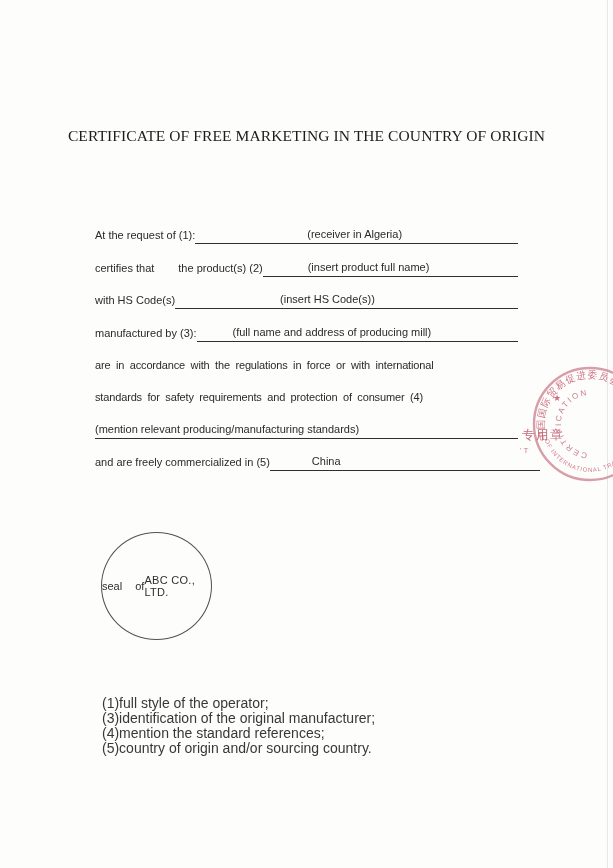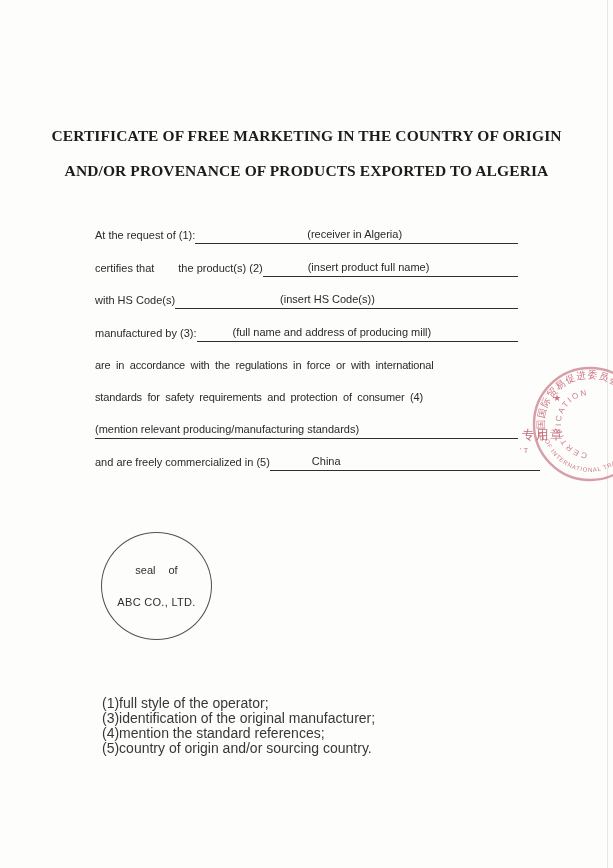--- a/index.html
+++ b/index.html
@@ -13,21 +13,21 @@
   }
   .scan-edge{
     position:absolute;top:0;right:5px;width:1px;height:100%;
     background:#e7e7e7;
   }
   
   .title{
     position:absolute;top:118px;left:0;right:0;
     text-align:center;
     font-family:"Liberation Serif", serif;
-    font-weight:bold;
+    font-weight:normal;
     font-size:15.5px;
     line-height:35px;
     letter-spacing:.1px;
     color:#1c1c1c;
   }
   
   .body-block{position:absolute;left:95px;top:212px;width:423px;}
   .bodyline{
     height:32.4px;
     display:flex;
@@ -40,21 +40,21 @@
   .txt{line-height:17px;}
   .u{border-bottom:1.2px solid #2f2f2f;margin-top:24px;}
   .blank{display:inline-block;height:5px;border-bottom:1.2px solid #2f2f2f;flex:none;}
   .trail{flex:1;height:5px;border-bottom:1.2px solid #2f2f2f;}
   .gap{display:inline-block;width:24px;flex:none;}
   .just{word-spacing:2.6px;letter-spacing:-.15px;}
   
   .seal{
     position:absolute;left:101px;top:532px;width:111px;height:108px;
     border:1.3px solid #515151;border-radius:50%;
-    display:flex;flex-direction:column;justify-content:center;align-items:center;
+    display:flex;flex-direction:row;justify-content:center;align-items:center;
     row-gap:20px;
     font-size:11px;color:#2e2e2e;
     box-sizing:border-box;
   }
   .seal-line1{display:flex;column-gap:13px;}
   .seal-line2{letter-spacing:.3px;}
   
   .footnotes{
     position:absolute;left:102px;top:696px;
     font-size:14px;line-height:14.9px;color:#383838;
@@ -67,21 +67,20 @@
 </style>
 </head>
 <body>
 
 <div class="page">
 
   <div class="scan-edge"></div>
 
   <div class="title">
     <div>CERTIFICATE OF FREE MARKETING IN THE COUNTRY OF ORIGIN</div>
-    <div>AND/OR PROVENANCE OF PRODUCTS EXPORTED TO ALGERIA</div>
   </div>
 
   <div class="body-block">
 
     <div class="bodyline">
       <span class="txt">At the request of (1):</span>
       <span class="blank" style="width:112px"></span>
       <span class="txt u">(receiver in Algeria)</span>
       <span class="trail"></span>
     </div>

